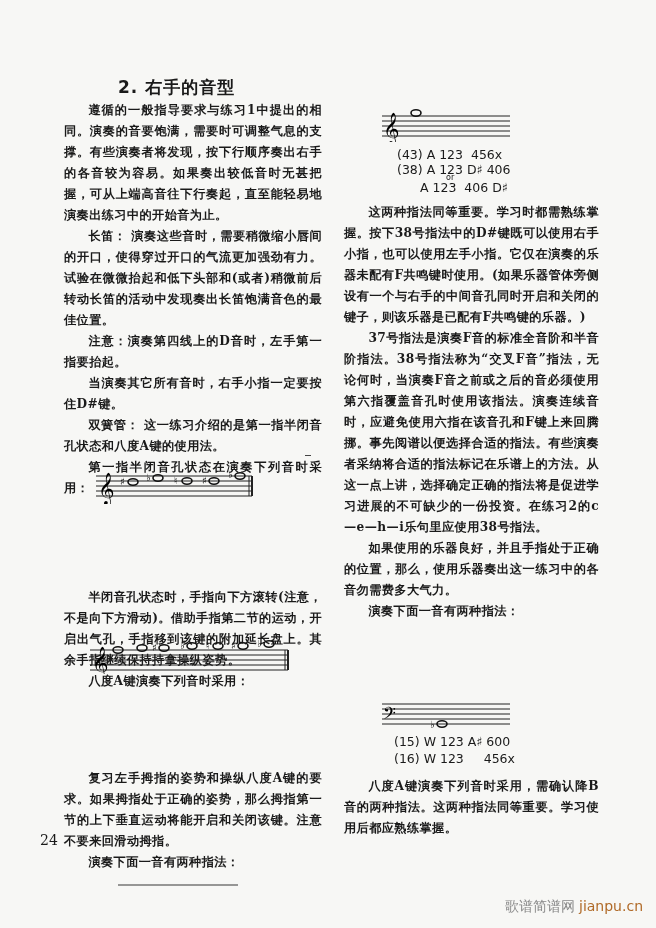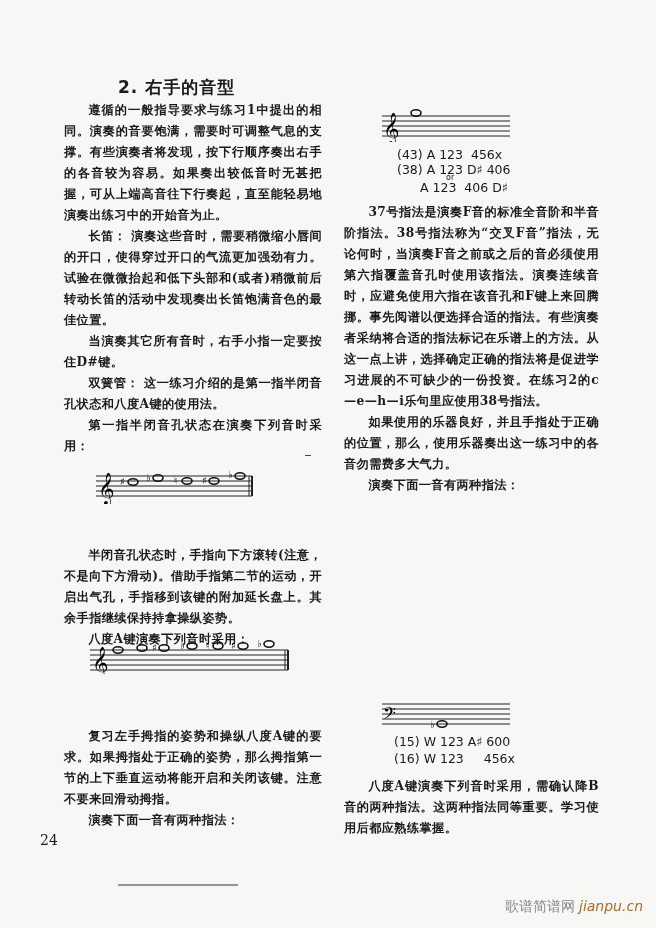--- a/index.html
+++ b/index.html
@@ -17,33 +17,34 @@
   }
   .col { position:absolute; font-size:12.2px; line-height:21px; font-weight:bold; letter-spacing:0.4px; text-align:justify;margin-left:24px; }
   .col p { margin:0; text-indent:2em; }
   .col-left { left:40px; top:100px; width:258px; }
   .staff { position:absolute; }
   .staff svg { display:block; }
   .fing { position:absolute; font-family:"DejaVu Sans","Liberation Sans",sans-serif; font-size:12.5px; line-height:17px; white-space:pre; }
   .pagenum { position:absolute; left:40px; top:832px; font-size:14px; }
   .rule { position:absolute; left:118px; top:884px; width:120px; height:2px; background:#555; opacity:0.6; }
   .watermark { position:absolute; left:505px; top:898px; font-size:14px; color:#888; font-family:"DejaVu Sans","Liberation Sans",sans-serif; }
-  .watermark .url { color:#b06a28; margin-left:4px;font-style:italic; }
+  .watermark .url { color:#b06a28; margin-left:4px; }
   .tick { position:absolute; width:6px; height:1px; background:#444; }
 </style>
 </head>
 <body>
 
 <div class="page">
 
   <div class="title">2. 右手的音型</div>
 
   <div class="col col-left">
     <p>遵循的一般指导要求与练习1中提出的相同。演奏的音要饱满，需要时可调整气息的支撑。有些演奏者将发现，按下行顺序奏出右手的各音较为容易。如果奏出较低音时无甚把握，可从上端高音往下行奏起，直至能轻易地演奏出练习中的开始音为止。</p>
     <p>长笛：  演奏这些音时，需要稍微缩小唇间的开口，使得穿过开口的气流更加强劲有力。试验在微微抬起和低下头部和(或者)稍微前后转动长笛的活动中发现奏出长笛饱满音色的最佳位置。</p>
+    <p>注意：演奏第四线上的D音时，左手第一指要抬起。</p>
     <p>当演奏其它所有音时，右手小指一定要按住D#键。</p>
     <p>双簧管：  这一练习介绍的是第一指半闭音孔状态和八度A键的使用法。</p>
     <p>第一指半闭音孔状态在演奏下列音时采用：</p>
     <div style="height:88px"></div>
     <p>半闭音孔状态时，手指向下方滚转(注意，不是向下方滑动)。借助手指第二节的运动，开启出气孔，手指移到该键的附加延长盘上。其余手指继续保持持拿操纵姿势。</p>
     <p>八度A键演奏下列音时采用：</p>
     <div style="height:76px"></div>
     <p>复习左手拇指的姿势和操纵八度A键的要求。如果拇指处于正确的姿势，那么拇指第一节的上下垂直运动将能开启和关闭该键。注意不要来回滑动拇指。</p>
     <p>演奏下面一音有两种指法：</p>
   </div>
@@ -112,20 +113,21 @@
       <text x="3" y="30" font-size="28" font-family="DejaVu Serif, serif">𝄞</text>
       <ellipse cx="36" cy="5" rx="5" ry="3.2" fill="none" stroke="#111" stroke-width="1.6"></ellipse>
     </svg>
   </div>
   <div class="fing" style="left:397px;top:146px">(43) A 123  456x</div>
   <div class="fing" style="left:397px;top:161px">(38) A 123 D♯ 406</div>
   <div class="fing" style="left:446px;top:173px;font-size:8px;line-height:9px">or</div>
   <div class="fing" style="left:420px;top:179px">A 123  406 D♯</div>
 
   <div class="col" style="left:320px;top:202px;width:255px">
+    <p>这两种指法同等重要。学习时都需熟练掌握。按下38号指法中的D#键既可以使用右手小指，也可以使用左手小指。它仅在演奏的乐器未配有F共鸣键时使用。(如果乐器管体旁侧设有一个与右手的中间音孔同时开启和关闭的键子，则该乐器是已配有F共鸣键的乐器。)</p>
     <p>37号指法是演奏F音的标准全音阶和半音阶指法。38号指法称为“交叉F音”指法，无论何时，当演奏F音之前或之后的音必须使用第六指覆盖音孔时使用该指法。演奏连续音时，应避免使用六指在该音孔和F键上来回腾挪。事先阅谱以便选择合适的指法。有些演奏者采纳将合适的指法标记在乐谱上的方法。从这一点上讲，选择确定正确的指法将是促进学习进展的不可缺少的一份投资。在练习2的c—e—h—i乐句里应使用38号指法。</p>
     <p>如果使用的乐器良好，并且手指处于正确的位置，那么，使用乐器奏出这一练习中的各音勿需费多大气力。</p>
     <p>演奏下面一音有两种指法：</p>
   </div>
 
   <div class="staff" style="left:380px;top:700px">
     <svg width="132" height="30" viewBox="0 0 132 30">
       <g stroke="#222" stroke-width="1">
         <line x1="2" y1="4" x2="130" y2="4"></line>
           <line x1="2" y1="9" x2="130" y2="9"></line>

